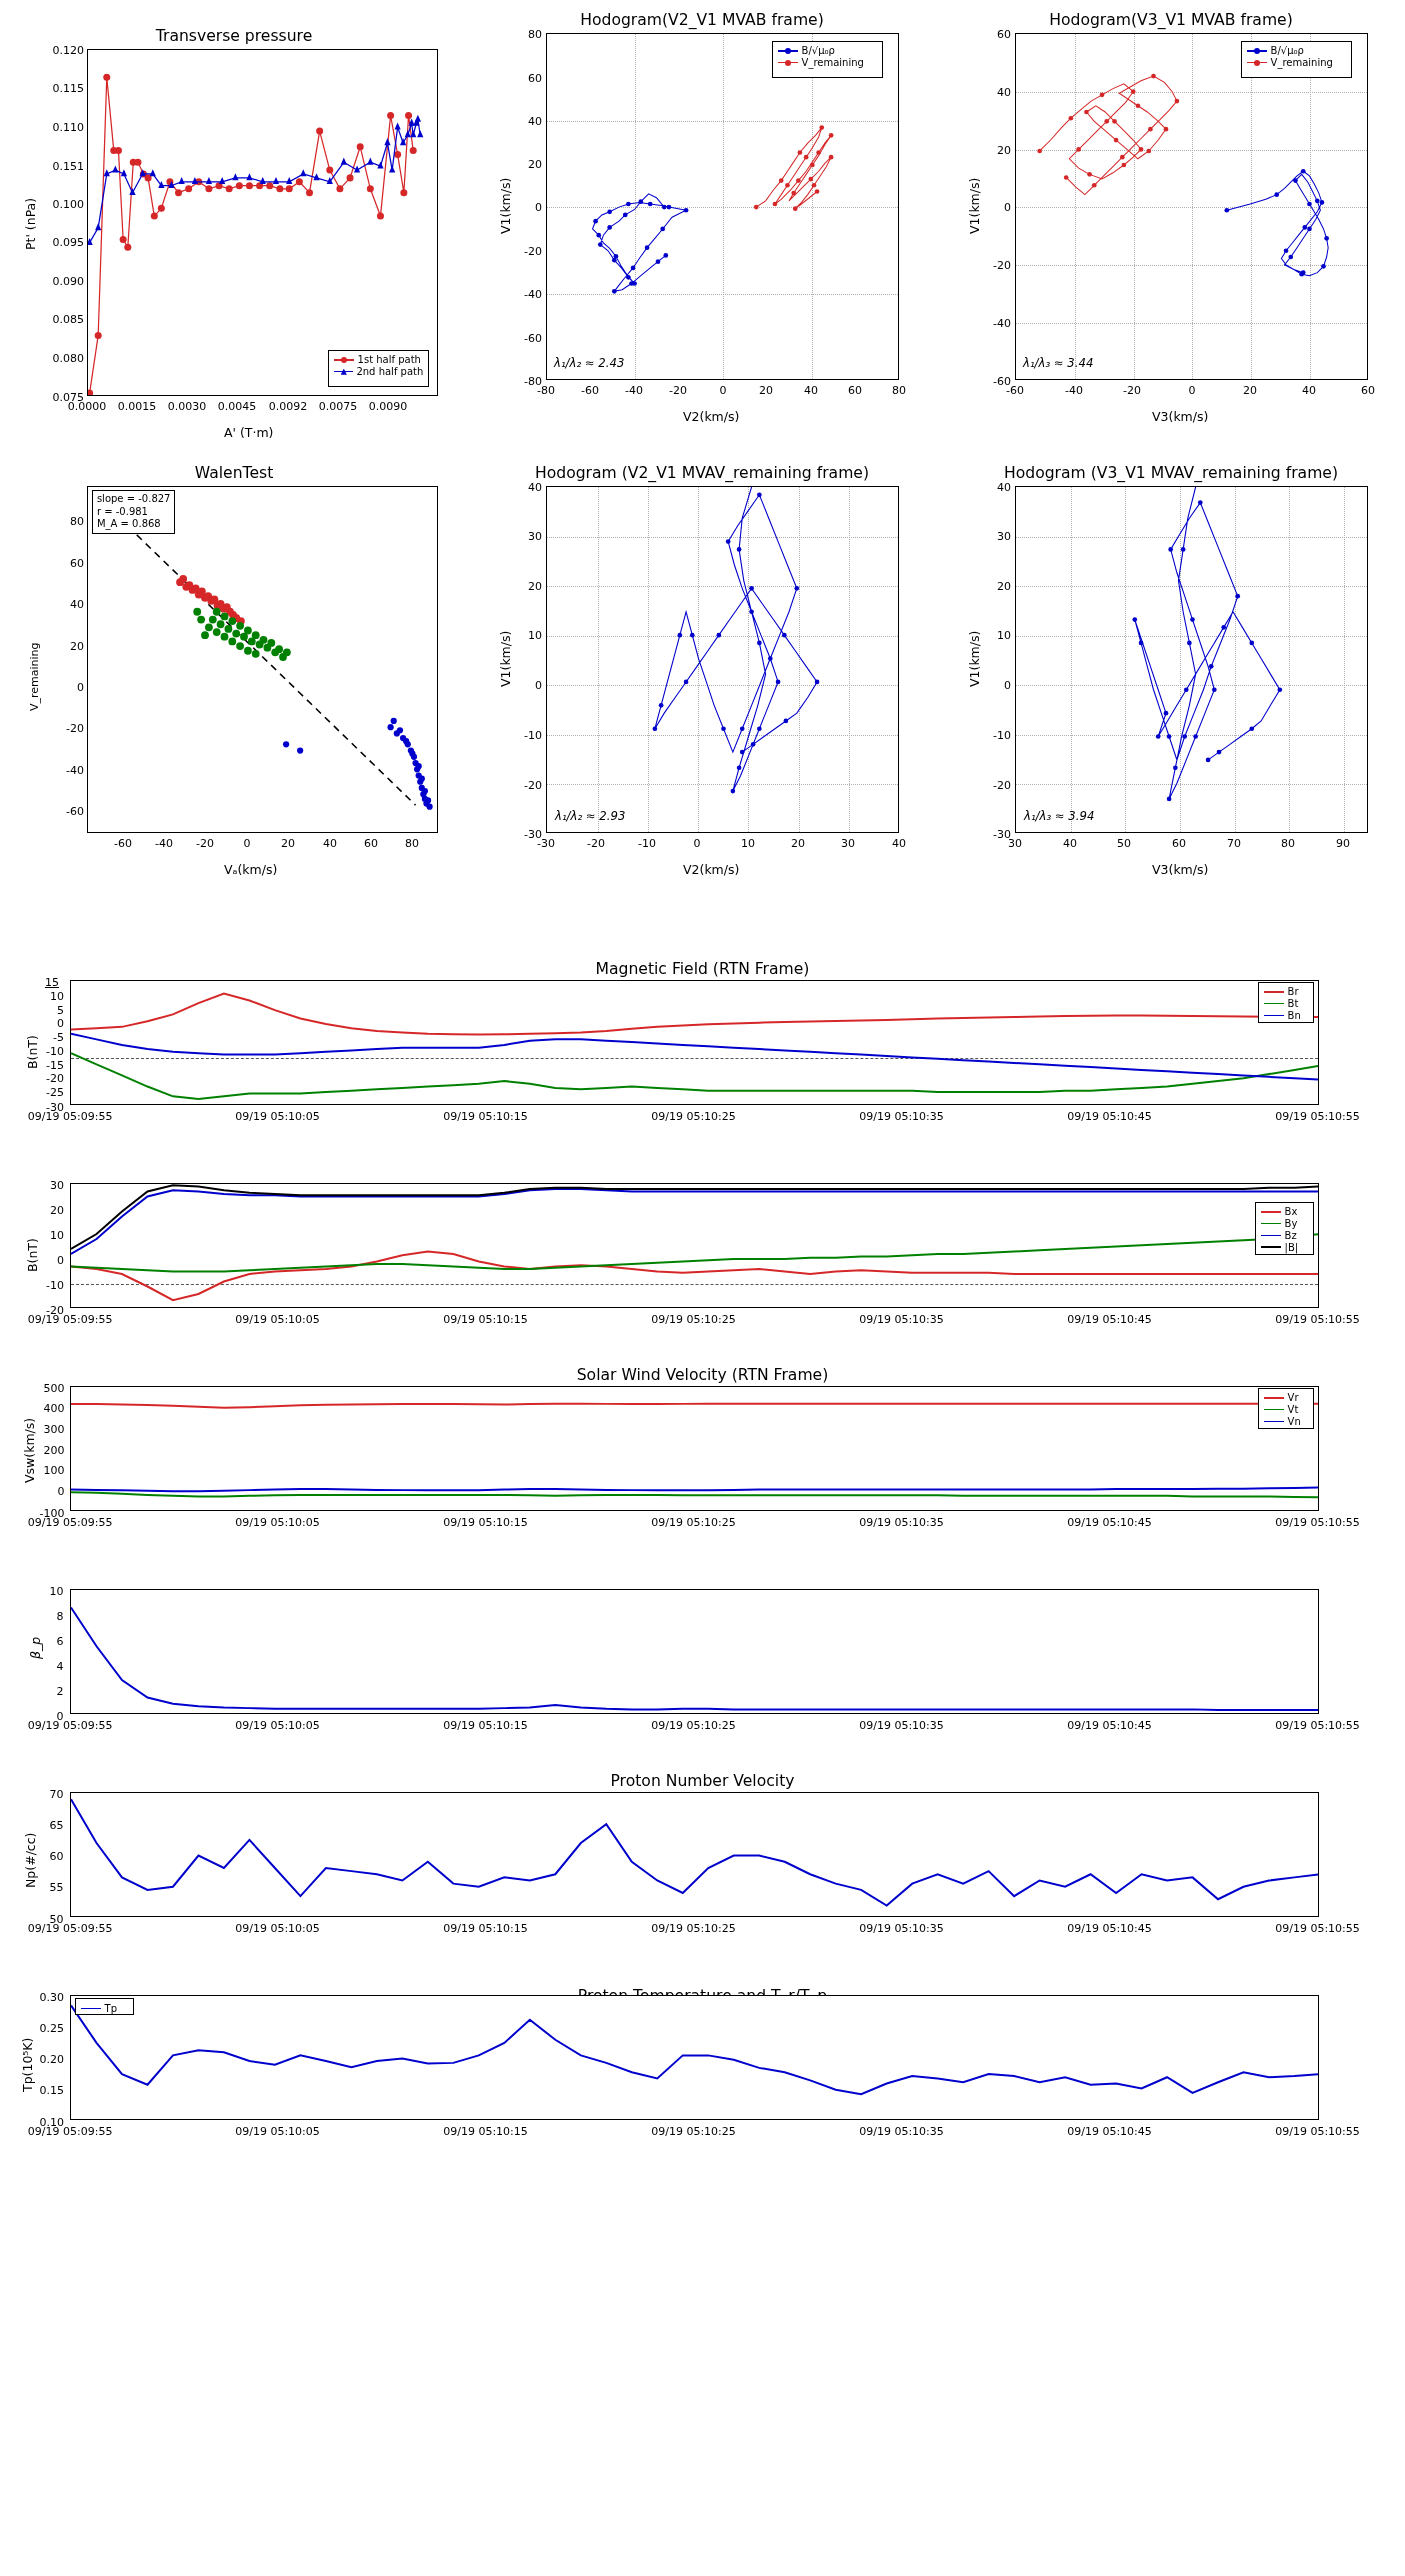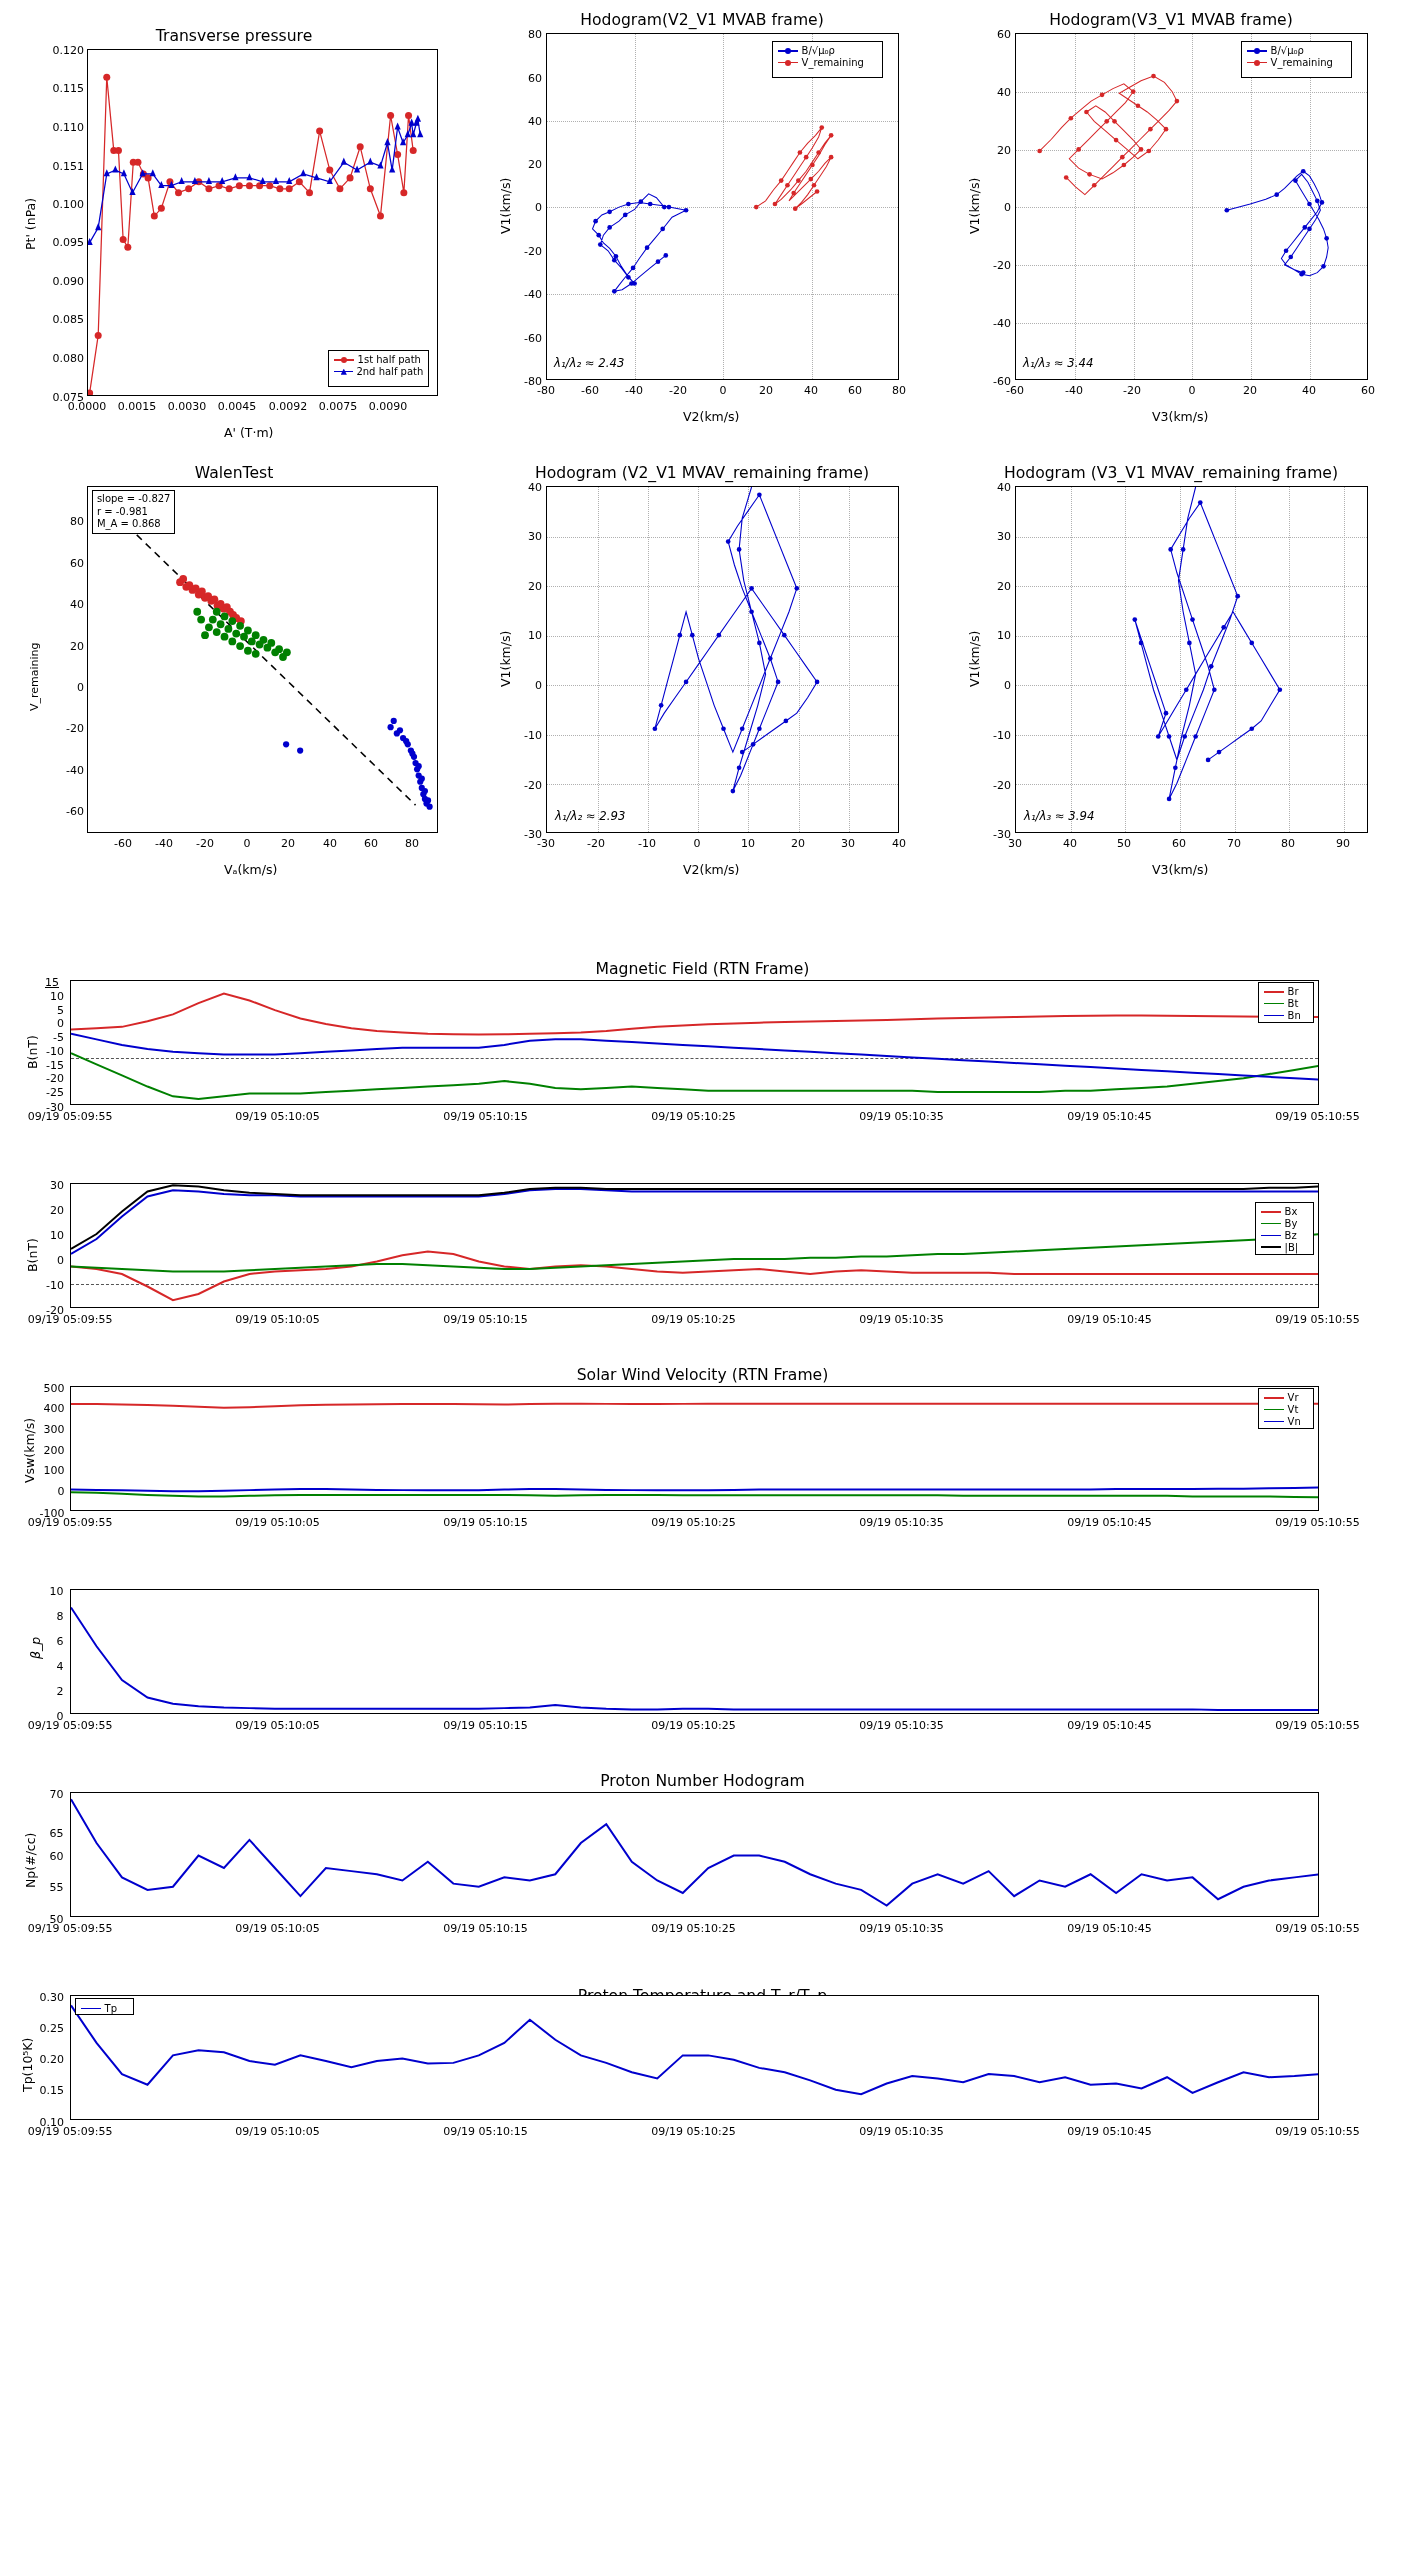--- a/index.html
+++ b/index.html
@@ -735,31 +735,31 @@
   <div class="tick x" style="left:15.6px;top:150px;width:109px;">09/19 05:09:55</div>
   <div class="tick x" style="left:223px;top:150px;width:109px;">09/19 05:10:05</div>
   <div class="tick x" style="left:431px;top:150px;width:109px;">09/19 05:10:15</div>
   <div class="tick x" style="left:639px;top:150px;width:109px;">09/19 05:10:25</div>
   <div class="tick x" style="left:847px;top:150px;width:109px;">09/19 05:10:35</div>
   <div class="tick x" style="left:1055px;top:150px;width:109px;">09/19 05:10:45</div>
   <div class="tick x" style="left:1263px;top:150px;width:109px;">09/19 05:10:55</div>
 </div>
 
 <div class="panel" style="left:0px;top:1772px;width:1405px;height:187px;">
-  <div class="title" style="top:0px;left:0;">Proton Number Hodogram</div>
+  <div class="title" style="top:0px;left:0;">Proton Number Velocity</div>
   <div class="plotbox" style="left:70px;top:20px;width:1249px;height:125px;">
     <svg width="1249" height="125" viewBox="0 0 1600 160" preserveAspectRatio="none">
       <polyline id="ts10a" fill="none" stroke="#0000cd" stroke-width="2" vector-effect="non-scaling-stroke" points="0.0,8.0 32.7,64.0 65.3,108.0 98.0,124.0 130.6,120.0 163.3,80.0 195.9,96.0 228.6,60.0 261.2,96.0 293.9,132.0 326.5,96.0 359.2,100.0 391.8,104.0 424.5,112.0 457.1,88.0 489.8,116.0 522.4,120.0 555.1,108.0 587.8,112.0 620.4,104.0 653.1,64.0 685.7,40.0 718.4,88.0 751.0,112.0 783.7,128.0 816.3,96.0 849.0,80.0 881.6,80.0 914.3,88.0 946.9,104.0 979.6,116.0 1012.2,124.0 1044.9,144.0 1077.6,116.0 1110.2,104.0 1142.9,116.0 1175.5,100.0 1208.2,132.0 1240.8,112.0 1273.5,120.0 1306.1,104.0 1338.8,128.0 1371.4,104.0 1404.1,112.0 1436.7,108.0 1469.4,136.0 1502.0,120.0 1534.7,112.0 1567.3,108.0 1600.0,104.0"></polyline>
     </svg>
   </div>
   <div class="ylabel" style="left:23.4px;top:116px;">Np(#/cc)</div>
   <div class="tick y" style="left:37px;top:141px;width:26.5px;">50</div>
   <div class="tick y" style="left:37px;top:109px;width:26.5px;">55</div>
   <div class="tick y" style="left:37px;top:78px;width:26.5px;">60</div>
-  <div class="tick y" style="left:37px;top:55px;width:26.5px;text-align:right;">65</div>
+  <div class="tick y" style="left:37px;top:47px;width:26.5px;text-align:right;">65</div>
   <div class="tick y" style="left:37px;top:15.6px;width:26.5px;">70</div>
   <div class="tick x" style="left:15.6px;top:150px;width:109px;">09/19 05:09:55</div>
   <div class="tick x" style="left:223px;top:150px;width:109px;">09/19 05:10:05</div>
   <div class="tick x" style="left:431px;top:150px;width:109px;">09/19 05:10:15</div>
   <div class="tick x" style="left:639px;top:150px;width:109px;">09/19 05:10:25</div>
   <div class="tick x" style="left:847px;top:150px;width:109px;">09/19 05:10:35</div>
   <div class="tick x" style="left:1055px;top:150px;width:109px;">09/19 05:10:45</div>
   <div class="tick x" style="left:1263px;top:150px;width:109px;">09/19 05:10:55</div>
 </div>
 

